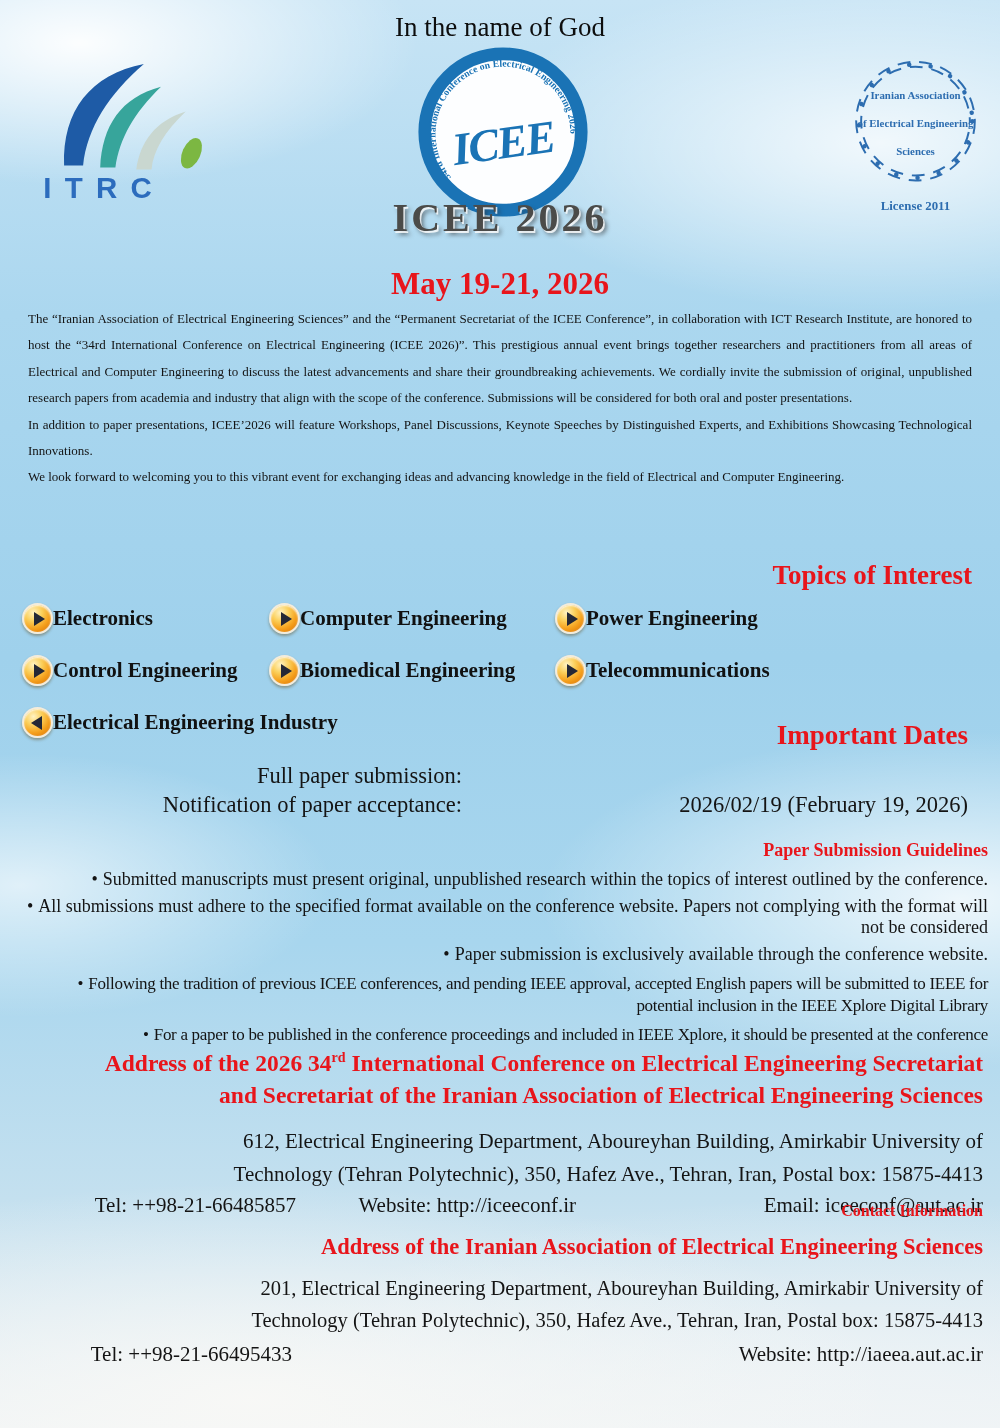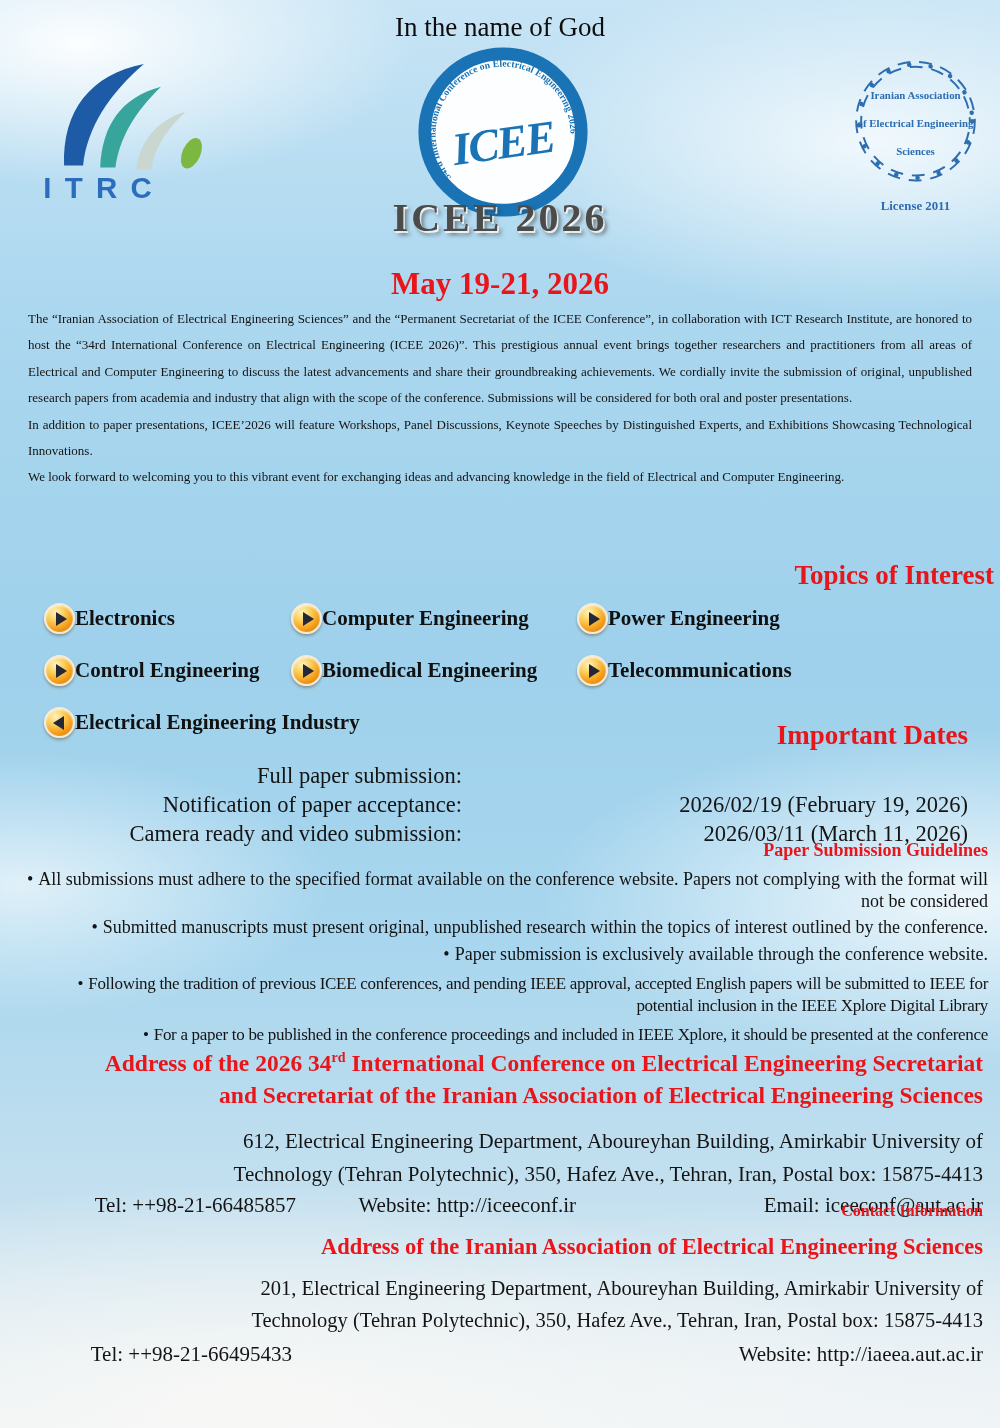--- a/index.html
+++ b/index.html
@@ -14,21 +14,21 @@
       radial-gradient(ellipse 900px 320px at 85% 100%, rgba(240,244,246,.95), rgba(255,255,255,0) 72%),
       linear-gradient(180deg,#c7e4f5 0%,#abd7ef 22%,#9fd1ec 46%,#a8d6ee 66%,#c4e0ef 84%,#eef3f5 100%);}
   .abs{position:absolute;text-align:right;}
   .bismillah{top:12px;left:0;width:100%;text-align:center;font-size:27px;color:#0d0d0d;}
   .title{top:194px;left:0;width:100%;text-align:center;font-size:40px;font-weight:700;color:#4b4b49;
     letter-spacing:3px;text-shadow:1.5px 1.5px 0 rgba(255,255,255,.8),3.5px 3.5px 4px rgba(45,45,45,.55);}
   .event-dates{top:266px;left:0;width:100%;text-align:center;font-size:31px;font-weight:700;color:#e8151b;}
   .intro{top:306px;left:28px;width:944px;font-size:13px;line-height:26.4px;text-align:justify;}
   .intro p{margin:0;}
   h2.red{margin:0;font-size:27px;font-weight:700;color:#e8151b;font-family:"Liberation Serif",serif;}
-  .topics{top:560px;left:44px;width:950px;}
+  .topics{top:560px;left:22px;width:950px;}
   .topics-grid{margin-top:12px;display:grid;grid-template-columns:247px 286px 1fr;row-gap:21px;}
   .topic{display:flex;align-items:center;font-size:21px;font-weight:700;color:#111;}
   .topic.span3{grid-column:1 / span 3;}
   .ticon{width:27px;height:27px;border-radius:50%;flex:none;display:flex;align-items:center;justify-content:center;
     background:radial-gradient(circle at 35% 28%, #fff3c4 0%, #fbd05c 32%, #f5a01c 62%, #e07d0a 86%, #c96a08 100%);
     border:2px solid #f3ecdc;box-shadow:0 2px 3px rgba(90,60,0,.4), inset 0 1px 2px rgba(255,255,255,.85);}
   .tri-right{width:0;height:0;border-left:11px solid #242836;border-top:7px solid transparent;border-bottom:7px solid transparent;margin-left:3px;}
   .tri-left{width:0;height:0;border-right:11px solid #242836;border-top:7px solid transparent;border-bottom:7px solid transparent;margin-right:3px;}
   .idates{top:720px;left:38px;width:930px;}
   .idates-rows{margin-top:10px;}
@@ -158,32 +158,28 @@
   <div class="abs idates">
     <h2 class="red">Important Dates</h2>
     <div class="idates-rows">
       <div class="idate-row">
         <span>Full paper submission:</span>
       </div>
       <div class="idate-row">
         <span>Notification of paper acceptance:</span>
         <span class="val">2026/02/19 (February 19, 2026)</span>
       </div>
-      <div class="idate-row">
-        <span>Camera ready and video submission:</span>
-        <span class="val">2026/03/11 (March 11, 2026)</span>
-      </div>
     </div>
   </div>
 
   <div class="abs guidelines">
     <h2 class="red" style="padding-left:14px;">Paper Submission Guidelines</h2>
     <div class="blist">
+      <p><span class="marker">•</span><span>Submitted manuscripts must present original, unpublished research within the topics of interest outlined by the conference.</span></p>
       <p><span class="marker">•</span><span>All submissions must adhere to the specified format available on the conference website. Papers not  complying with the format will not be considered</span></p>
-      <p><span class="marker">•</span><span>Submitted manuscripts must present original, unpublished research within the topics of interest outlined by the conference.</span></p>
       <p><span class="marker">•</span><span>Paper submission is exclusively available through the conference website.</span></p>
       <p class="condensed"><span class="marker">•</span><span>Following the tradition of previous ICEE conferences, and pending IEEE approval, accepted English papers will be submitted to IEEE for potential inclusion in the IEEE Xplore Digital Library</span></p>
       <p class="condensed"><span class="marker">•</span><span>For a paper to be published in the conference proceedings and included in IEEE Xplore, it should be presented at the conference</span></p>
     </div>
   </div>
 
   <div class="abs secretariat">
     <div class="sec-heading">
       <span>Address of the 2026 34</span><sup>rd</sup><span> International Conference on Electrical Engineering Secretariat</span><br>
       <span>and Secretariat of the Iranian Association of Electrical Engineering Sciences</span>

